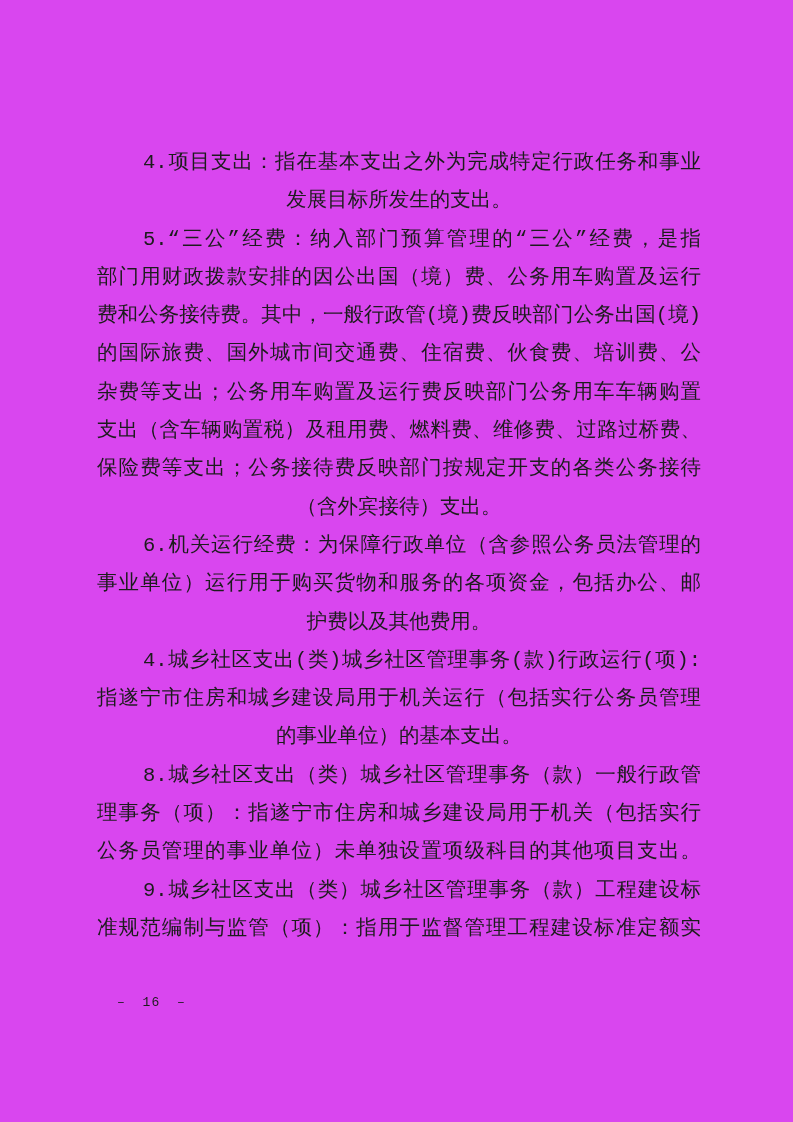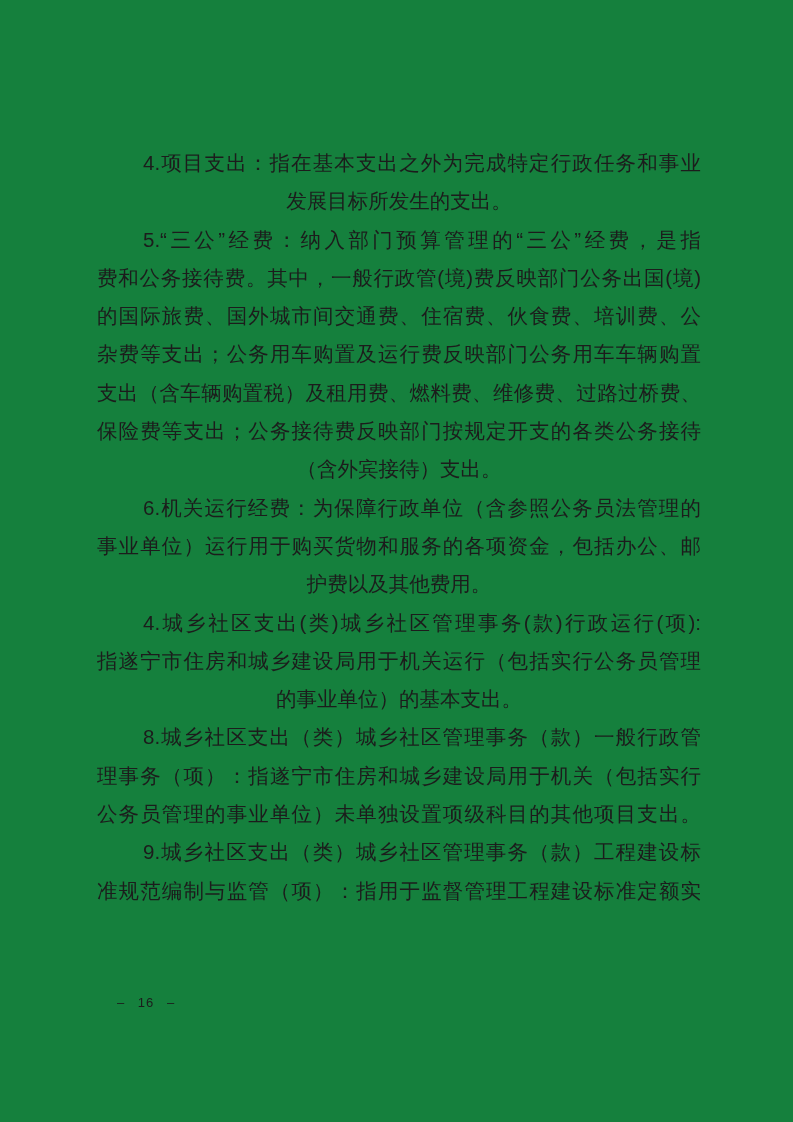--- a/index.html
+++ b/index.html
@@ -5,23 +5,23 @@
   html, body {
     margin: 0;
     padding: 0;
     background: #ffffff;
   }
   .page {
     position: relative;
     width: 793px;
     height: 1122px;
     margin: 0 auto;
-    background: #15803d;
+    background: #d946ef;
     overflow: hidden;
-    font-family: Liberation Sans, sans-serif;
+    font-family: Liberation Mono, monospace;
     color: #1c1c1c;
   }
   .textblock {
     position: absolute;
     left: 97px;
     top: 144px;
     width: 604px;
     font-size: 20.5px;
     line-height: 38.3px;
   }
@@ -62,20 +62,21 @@
 
   <div class="textblock">
 
     <p class="para">
       <span class="line indent just">4.项目支出：指在基本支出之外为完成特定行政任务和事业</span>
       <span class="line">发展目标所发生的支出。</span>
     </p>
 
     <p class="para">
       <span class="line indent just">5.“三公”经费：纳入部门预算管理的“三公”经费，是指</span>
+      <span class="line just">部门用财政拨款安排的因公出国（境）费、公务用车购置及运行</span>
       <span class="line just">费和公务接待费。其中，一般行政管(境)费反映部门公务出国(境)</span>
       <span class="line just">的国际旅费、国外城市间交通费、住宿费、伙食费、培训费、公</span>
       <span class="line just">杂费等支出；公务用车购置及运行费反映部门公务用车车辆购置</span>
       <span class="line just">支出（含车辆购置税）及租用费、燃料费、维修费、过路过桥费、</span>
       <span class="line just">保险费等支出；公务接待费反映部门按规定开支的各类公务接待</span>
       <span class="line">（含外宾接待）支出。</span>
     </p>
 
     <p class="para">
       <span class="line indent just">6.机关运行经费：为保障行政单位（含参照公务员法管理的</span>

